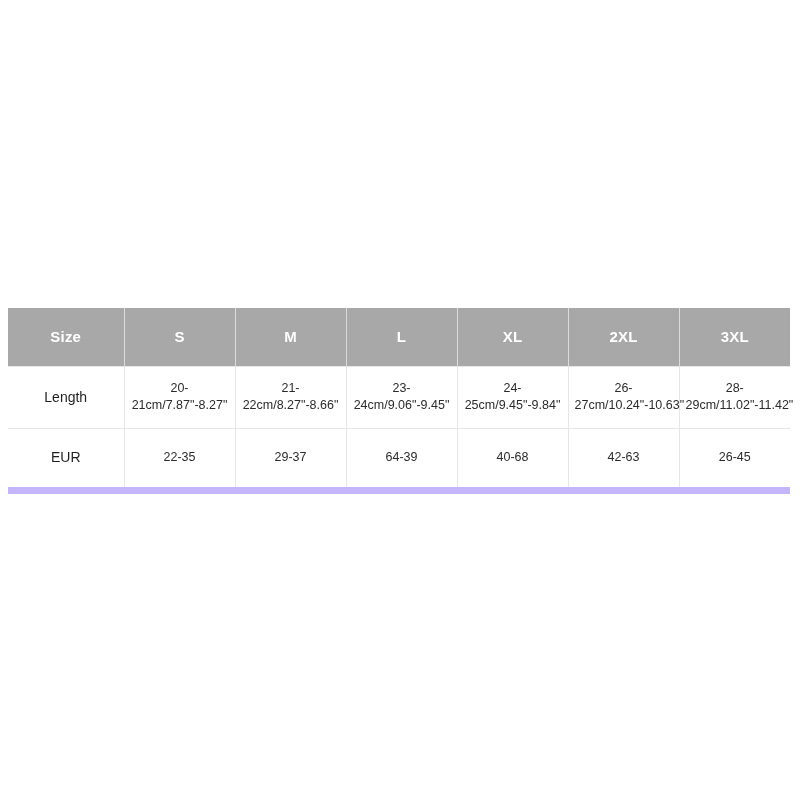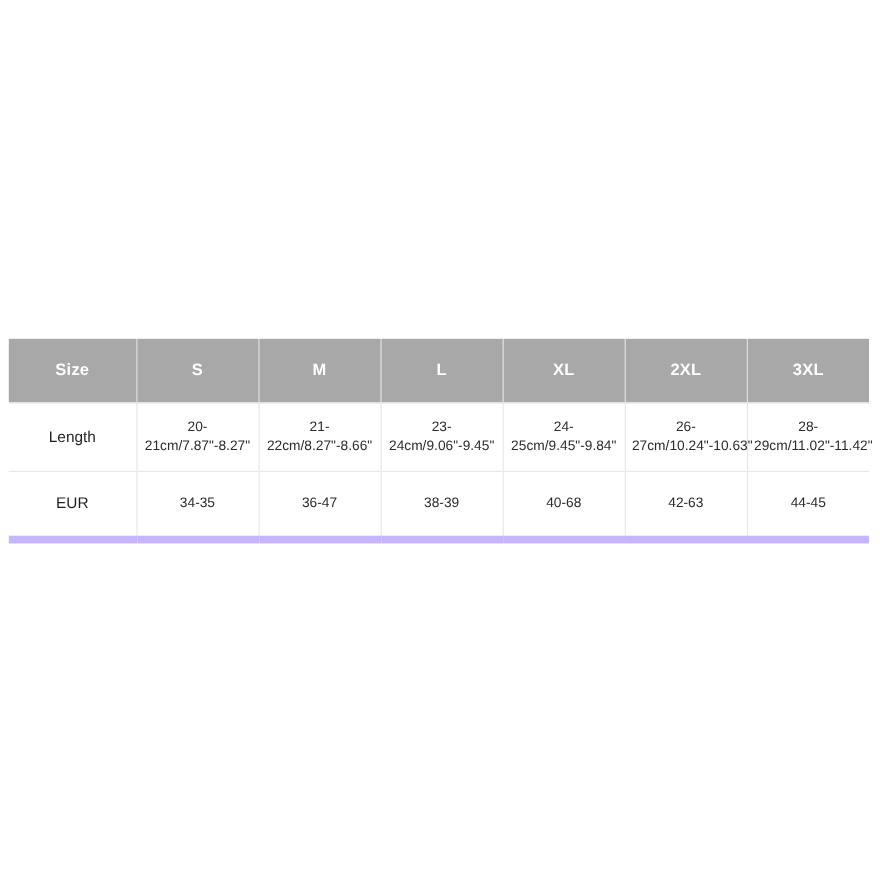--- a/index.html
+++ b/index.html
@@ -125,24 +125,24 @@
           <td class="row-label">Length</td>
           <td>20-21cm/7.87"-8.27"</td>
           <td>21-22cm/8.27"-8.66"</td>
           <td>23-24cm/9.06"-9.45"</td>
           <td>24-25cm/9.45"-9.84"</td>
           <td>26-27cm/10.24"-10.63"</td>
           <td>28-29cm/11.02"-11.42"</td>
         </tr>
         <tr>
           <td class="row-label">EUR</td>
-          <td>34-35</td>
-          <td>36-47</td>
-          <td>38-39</td>
+          <td>22-35</td>
+          <td>29-37</td>
+          <td>64-39</td>
           <td>40-68</td>
           <td>42-63</td>
-          <td>44-45</td>
+          <td>26-45</td>
         </tr>
       </tbody>
     </table>
   </div>
 
 </div>
 
 </body></html>

